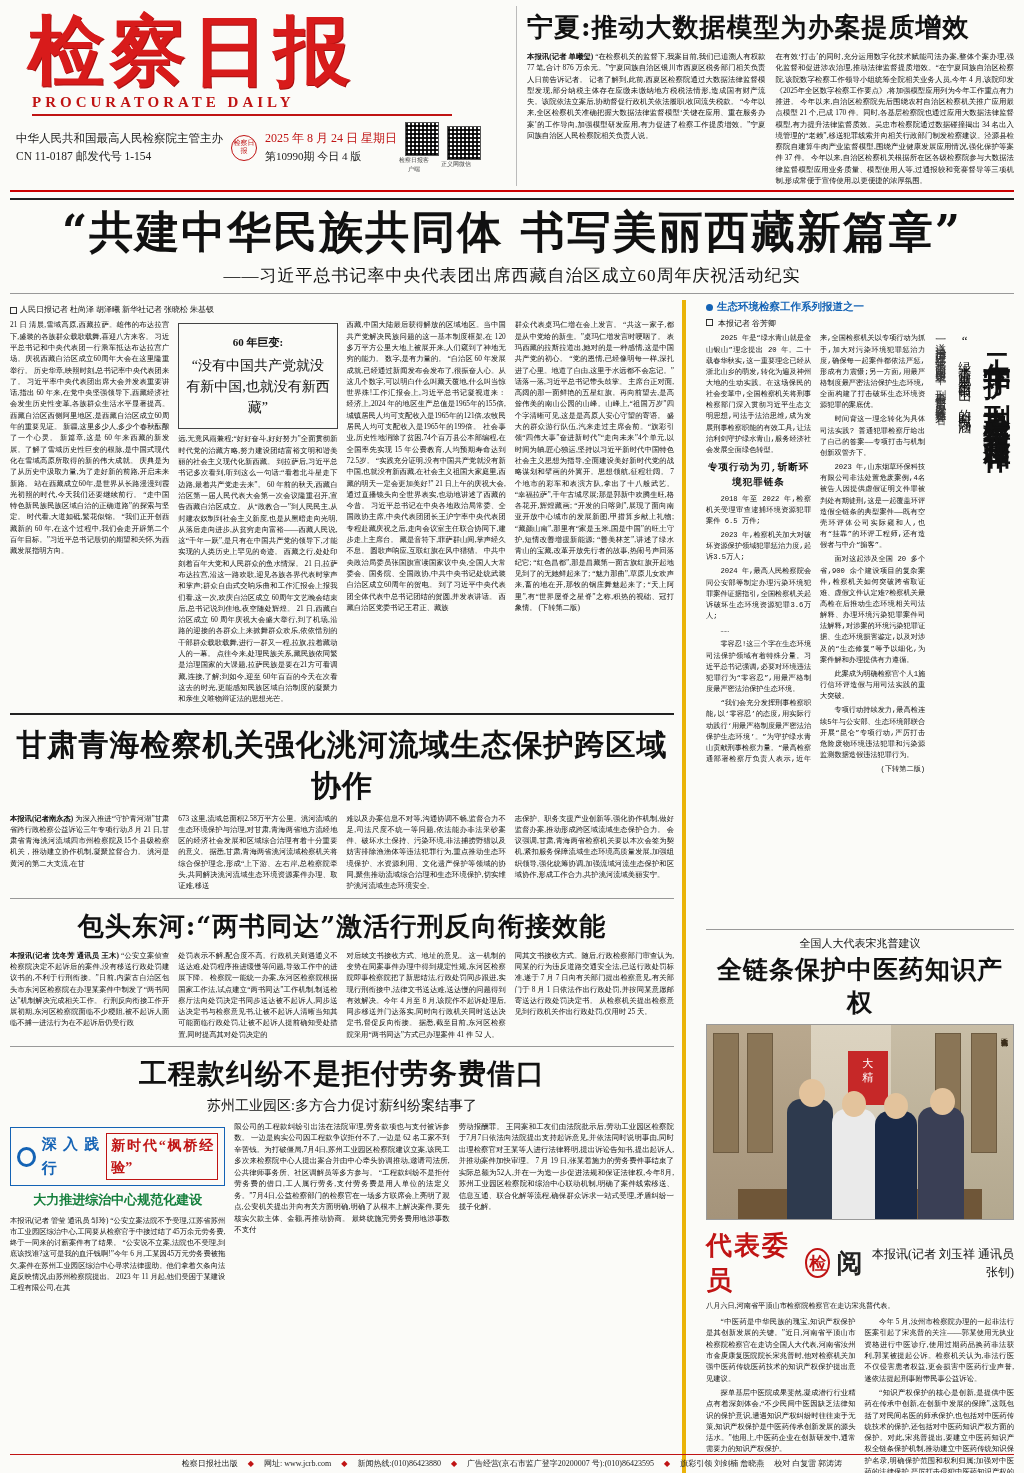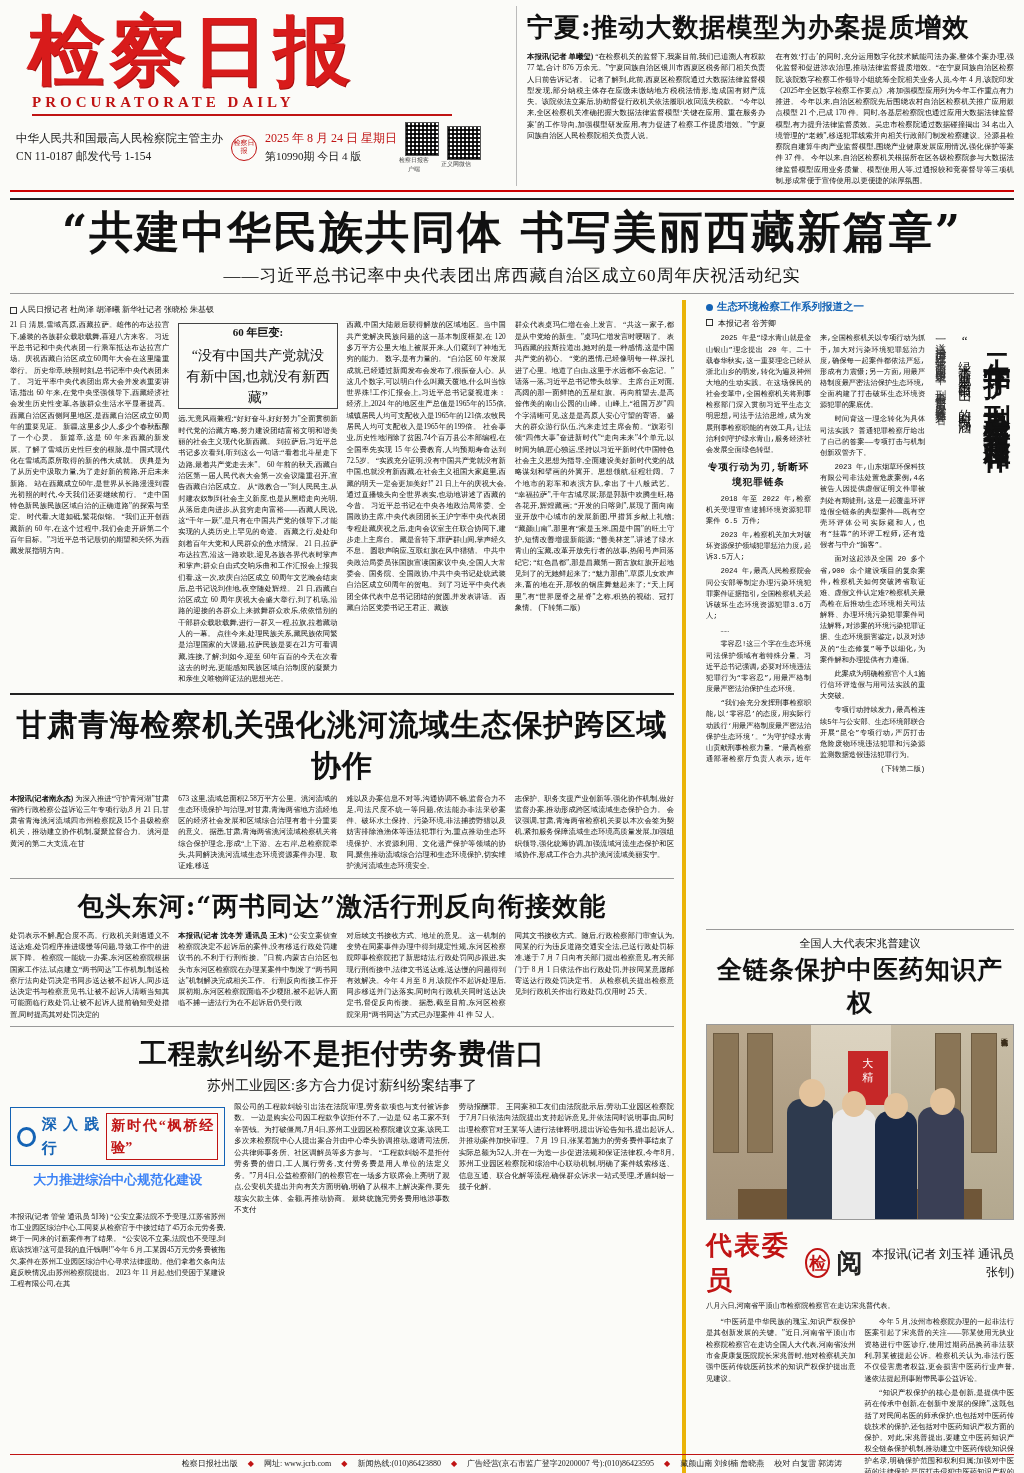--- a/index.html
+++ b/index.html
@@ -64,21 +64,21 @@
   .byline { font-size:8px; margin:4px 0 4px; }
   .byline .box { display:inline-block; width:7px; height:7px; border:1px solid #333; margin-right:3px; vertical-align:middle;}
   .body3 { display:flex; gap:9px; font-size:7.4px; line-height:1.55; text-align:justify; }
   .body3 > div { flex:1; }
   .body4 { display:flex; gap:9px; font-size:7.3px; line-height:1.55; text-align:justify; }
   .body4 > div { flex:1; }
   .body2 { display:flex; gap:9px; font-size:7.3px; line-height:1.55; text-align:justify; }
   .body2 > div { flex:1; }
   p { margin:0 0 3px; text-indent:2em; }
 
-  .insetbox { border:1px solid #444; padding:0 6px; margin:4px 0; }
+  .insetbox { border:1px solid #444; padding:10px 6px; margin:4px 0; }
   .insetbox h4 { margin:0 0 4px; font-size:11px; text-align:center; font-weight:bold; }
 
   
   .h2 { font-size:30px; font-weight:bold; text-align:center; margin:10px 0 6px; letter-spacing:1px; font-family:"DejaVu Serif",serif;}
   .h2b { font-size:26px; font-weight:bold; text-align:center; margin:10px 0 6px; letter-spacing:1px; font-family:"DejaVu Serif",serif;}
   .h2c { font-size:28px; font-weight:bold; text-align:center; margin:8px 0 4px; letter-spacing:1px; font-family:"DejaVu Serif",serif;}
   .h3sub { font-size:14px; text-align:center; margin:2px 0 6px; }
   .hr-th { border-top:2px solid #222; margin:8px 0 0; }
   .hr-thin { border-top:1px solid #999; margin:6px 0; }
 
@@ -262,47 +262,47 @@
 据悉,甘肃,青海两省洮河流域检察机关将综合保护理念,形成“上下游、左右岸,总检察院牵头,共同解决洮河流域生态环境资源案件办理、取证难,移送</div>
         <div>难以及办案信息不对等,沟通协调不畅,监督合力不足,司法尺度不统一等问题,依法能办非法采砂案件、破坏水土保持、污染环境,非法捕捞野猎以及妨害排除渔渔体等违法犯罪行为,重点推动生态环境保护、水资源利用、文化遗产保护等领域的协同,聚焦推动流域综合治理和生态环境保护,切实维护洮河流域生态环境安全。</div>
         <div>志保护、职务支援产业创新等,强化协作机制,做好监督办案,推动形成跨区域流域生态保护合力。
 会议强调,甘肃,青海两省检察机关要以本次会签为契机,紧扣服务保障流域生态环境高质量发展,加强组织领导,强化统筹协调,加强流域河流生态保护和区域协作,形成工作合力,共护洮河流域美丽安宁。</div>
       </div>
 
       <div class="hr-thin"></div>
 
       <div class="h2b">包头东河:“两书同达”激活行刑反向衔接效能</div>
       <div class="body4">
-        <div>处罚表示不解,配合度不高。行政机关则遇通义不送达难,处罚程序推进缓慢等问题,导致工作中的进展下降。
-检察院一能统一办案,东河区检察院根据国家工作法,试点建立“两书同达”工作机制,制送检察厅法向处罚决定书同步送达被不起诉人,同步送达决定书与检察意见书,让被不起诉人清晰当知其可能面临行政处罚,让被不起诉人提前确知受处措置,同时提高其对处罚决定的</div>
         <div>
           <span style="font-weight:bold">本报讯(记者 沈冬芳  通讯员 王木)</span>
           <span>“公安立案侦查检察院决定不起诉后的案件,没有移送行政处罚建议书的,不利于行刑衔接。”日前,内蒙古自治区包头市东河区检察院在办理某案件中制发了“两书同达”机制解决完成相关工作。
 行刑反向衔接工作开展初期,东河区检察院面临不少梗阻,被不起诉人面临不捕一进法行为在不起诉后仍受行政</span>
         </div>
+        <div>处罚表示不解,配合度不高。行政机关则遇通义不送达难,处罚程序推进缓慢等问题,导致工作中的进展下降。
+检察院一能统一办案,东河区检察院根据国家工作法,试点建立“两书同达”工作机制,制送检察厅法向处罚决定书同步送达被不起诉人,同步送达决定书与检察意见书,让被不起诉人清晰当知其可能面临行政处罚,让被不起诉人提前确知受处措置,同时提高其对处罚决定的</div>
         <div>对后续文书接收方式、地址的意见。
 这一机制的变势在同案事件办理中得到规定性规,东河区检察院即事检察院把了新思结法,行政处罚同步跟进,实现行刑衔接中,法律文书送达难,送达慢的问题得到有效解决。今年 4 月至 8 月,该院作不起诉处理后,同步移送并门达落实,同时向行政机关同时送达决定书,督促反向衔接。
 据悉,截至目前,东河区检察院采用“两书同达”方式已办理案件 41 件 52 人。</div>
         <div>同其文书接收方式。随后,行政检察部门审查认为,同某的行为违反道路交通安全法,已送行政处罚标准,遂于 7 月 7 日向有关部门提出检察意见,有关部门于 8 月 1 日依法作出行政处罚,并按同某意愿邮寄送达行政处罚决定书。
 从检察机关提出检察意见到行政机关作出行政处罚,仅用时 25 天。</div>
       </div>
 
       <div class="hr-thin"></div>
 
       <div class="h2c">工程款纠纷不是拒付劳务费借口</div>
       <div class="h3sub">苏州工业园区:多方合力促讨薪纠纷案结事了</div>
 
       <div class="body3">
         <div>
           <div class="fq">
             <span class="gear"></span>
             <span class="l1">深入践行</span>
             <span class="l2">新时代“枫桥经验”</span>
           </div>
-          <div class="l3" style="font-size:13px;font-weight:bold;color:#3b82f6;text-align:center;margin-bottom:20px;">大力推进综治中心规范化建设</div>
+          <div class="l3" style="font-size:13px;font-weight:bold;color:#15803d;text-align:center;margin-bottom:4px;">大力推进综治中心规范化建设</div>
           <div style="font-size:7.3px;line-height:1.55;text-align:justify;">
             <span style="font-weight:normal">本报讯(记者 管莹  通讯员 邹玲)</span>
             <span>“公安立案法院不予受理,江苏省苏州市工业园区综治中心,工同要从检察官手中接过结了45万余元劳务费,终于一同来的讨薪案件有了结果。
 “公安说不立案,法院也不受理,到底该找谁?这可是我的血汗钱啊!”今年 6 月,工某因45万元劳务费被拖欠,案件在苏州工业园区综治中心寻求法律援助。他们拿着欠条向法庭反映情况,由苏州检察院提出。
 2023 年 11 月起,他们受困于某建设工程有限公司,在其</span>
           </div>
         </div>
         <div>限公司的工程款纠纷引出法在法院审理,劳务款项也与支付被诉参数。
 一边是购实公司因工程款争议拒付不了,一边是 62 名工家不到辛苦钱。为打破僵局,7月4日,苏州工业园区检察院建议立案,该民工多次来检察院中心人提出案合并由中心牵头协调推动,邀请司法所,公共律师事务所、社区调解员等多方参与。
 “工程款纠纷不是拒付劳务费的借口,工人属行劳务,支付劳务费是用人单位的法定义务。”7月4日,公益检察部门的检察官在一场多方联席会上亮明了观点,公安机关提出并向有关方面明确,明确了从根本上解决案件,要先核实欠款主体、金额,再推动协商。
@@ -377,35 +377,36 @@
         <span class="circle">检</span>
         <span class="t2">阅</span>
         <span class="rep-meta">本报讯(记者 刘玉祥  通讯员 张钊)</span>
       </div>
 
       <div class="photo-cap">八月六日,河南省平顶山市检察院检察官在走访宋兆普代表。</div>
 
       <div class="body2" style="margin-top:4px;">
         <div>
           <p>“中医药是中华民族的瑰宝,知识产权保护是其创新发展的关键。”近日,河南省平顶山市检察院检察官在走访全国人大代表,河南省汝州市金庚康复医院院长宋兆普时,他对检察机关加强中医药传统医药技术的知识产权保护提出意见建议。</p>
+          <p>探单基层中医院成果斐然,凝成潜行行业精点有着深刻体会,“不少民间中医因缺乏法律知识的保护意识,遭遇知识产权纠纷时往往束手无策,知识产权保护是中医药传承创新发展的源头活水。”他用上,中医药企业在创新研发中,通常需要力的知识产权保护。</p>
         </div>
         <div>
           <p>今年 5 月,汝州市检察院办理的一起非法行医案引起了宋兆普的关注——郭某使用无执业资格进行中医诊疗,使用过期药品换药非法获利,郭某被提起公诉。检察机关认为,非法行医不仅侵害患者权益,更会损害中医药行业声誉,遂依法提起刑事附带民事公益诉讼。</p>
           <p>“知识产权保护的核心是创新,是提供中医药在传承中创新,在创新中发展的保障”,这既包括了对民间名医的师承保护,也包括对中医药传统技术的保护,还包括对中医药知识产权方面的保护。对此,宋兆普提出,要建立中医药知识产权全链条保护机制,推动建立中医药传统知识保护名录,明确保护范围和权利归属;加强对中医药的法律保护,严厉打击侵犯中医药知识产权的违法犯罪行为;健全地方版人民群众会。</p>
         </div>
       </div>
     </div>
   </div>
 
   <div class="footer">
     <span>检察日报社出版</span>
     <span class="dot">◆</span>
     <span>网址: www.jcrb.com</span>
     <span class="dot">◆</span>
     <span>新闻热线:(010)86423880</span>
     <span class="dot">◆</span>
     <span>广告经营(京石市监广登字20200007 号):(010)86423595</span>
     <span class="dot">◆</span>
-    <span>藏颜山南 刘剑楠  詹晓燕</span>
+    <span>旗彩引领 刘剑楠  詹晓燕</span>
     <span>校对 白复雷  郭涛涛</span>
   </div>
 
 </div>
 
 </body></html>

